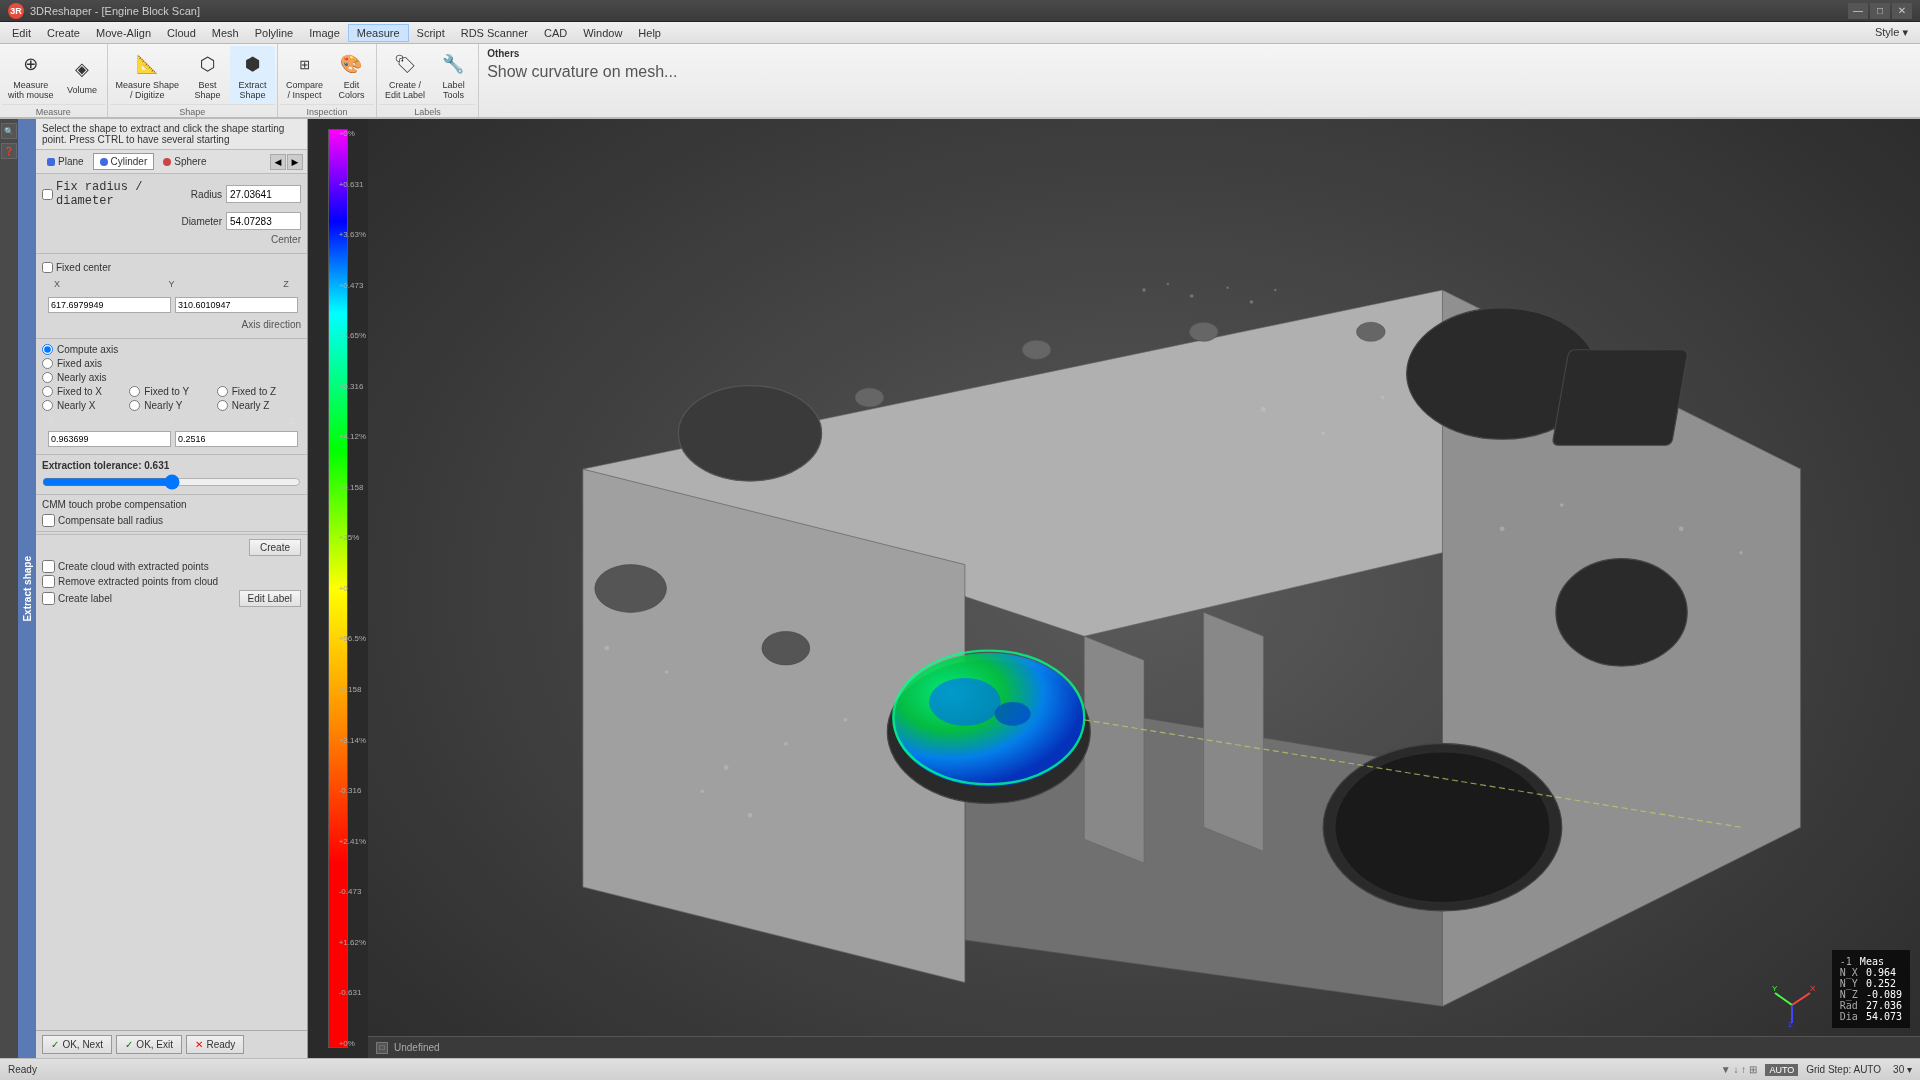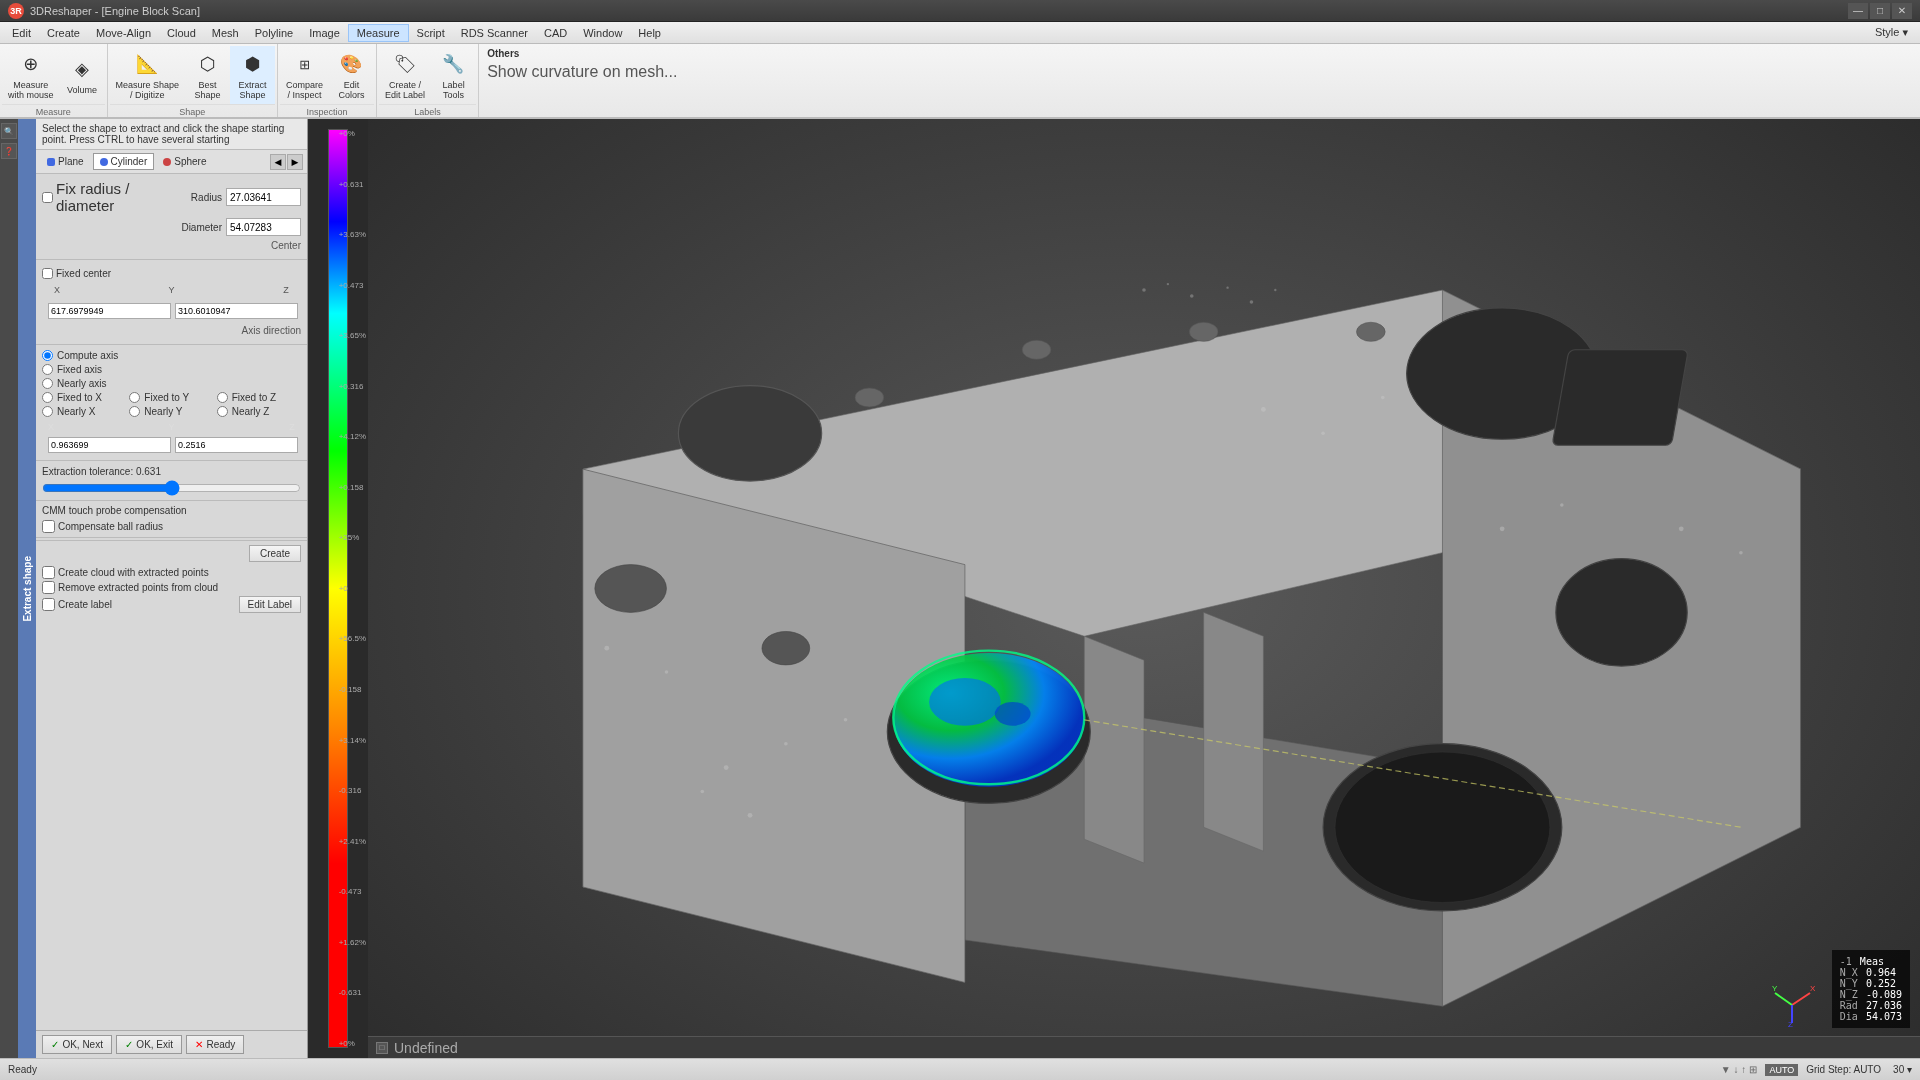--- a/index.html
+++ b/index.html
@@ -195,21 +195,21 @@
       display: flex;
       align-items: center;
       gap: 2px;
       padding: 2px 6px;
       font-size: 9px;
       color: #555;
     }
     .xyz-label { width: 18px; text-align: center; }
     .xyz-input { flex: 1; background: white; border: 1px solid #aaa; padding: 1px 2px; font-size: 9px; height: 16px; }
 
-    .tolerance-bar { padding: 3px 6px; font-size: 10px; color: #333; }
+    .tolerance-bar { padding: 3px 6px; font-size: 10px; color: #333; font-weight: bold; }
     .slider-container { padding: 0 6px; }
     .tolerance-slider { width: 100%; }
 
     .calc-info {
       padding: 3px 6px;
       font-size: 9px;
       color: #555;
       background: #e8e8e8;
       border: 1px solid #ccc;
       margin: 2px 6px;
@@ -358,21 +358,21 @@
     #undefined-bar {
       height: 22px;
       background: #3a3a3a;
       display: flex;
       align-items: center;
       padding: 0 8px;
       gap: 6px;
       border-top: 1px solid #555;
     }
     .undefined-checkbox { width: 12px; height: 12px; background: #555; border: 1px solid #777; display: flex; align-items: center; justify-content: center; }
-    .undefined-label { font-size: 14px; color: #aaa; }
+    .undefined-label { font-size: 10px; color: #aaa; }
 
     
     .vertical-panel-label {
       width: 18px;
       background: #5a7ab5;
       display: flex;
       align-items: center;
       justify-content: center;
       cursor: pointer;
     }
@@ -533,21 +533,21 @@
         <button>▶</button>
       </div>
     </div>
 
     <div class="panel-content">
 
       <div class="panel-form">
         <div class="form-row">
           <label>
             <input type="checkbox" style="">
-            <span style="font-size:15px;">Fix radius /
+            <span style="font-size:12px;font-family:Liberation Mono, monospace;">Fix radius /
 diameter</span>
           </label>
           <span style="margin-left:auto;font-size:10px;">Radius</span>
           <input type="text" style="width: 75px;" value="27.03641">
         </div>
         <div class="form-row">
           <span style="margin-left:auto;font-size:10px;">Diameter</span>
           <input type="text" style="width: 75px;" value="54.07283">
 
         </div>

